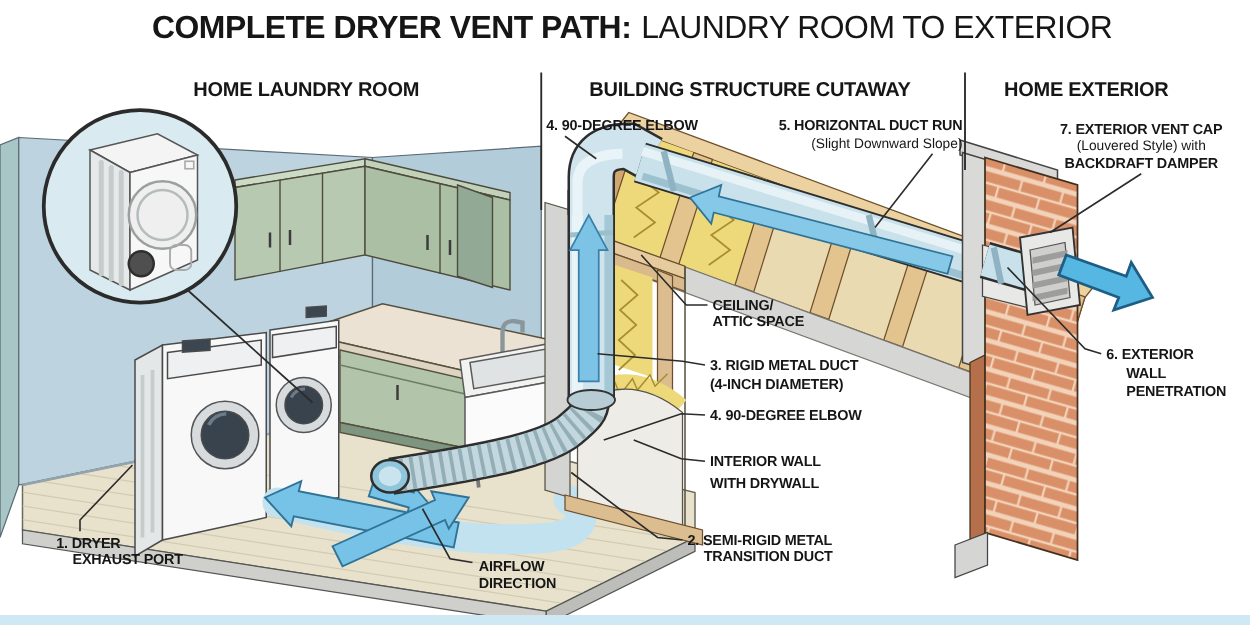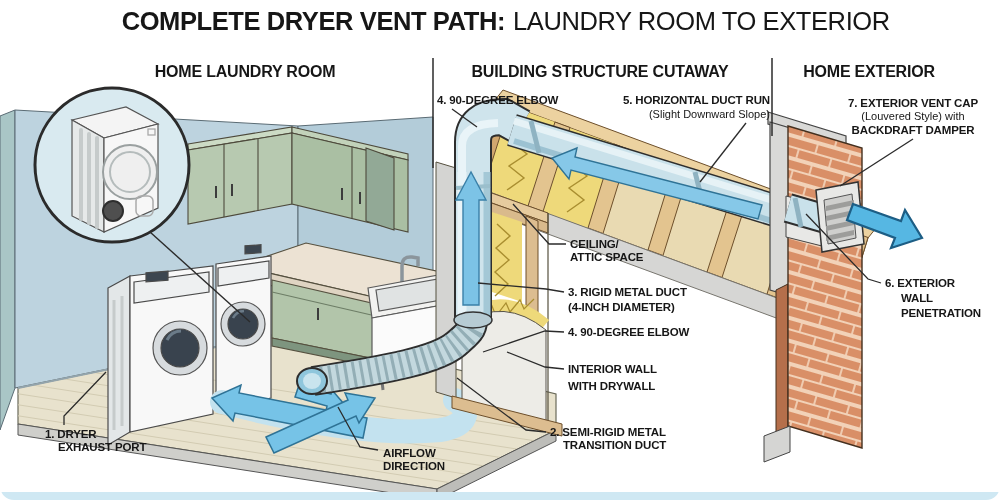--- a/index.html
+++ b/index.html
@@ -1,17 +1,17 @@
 <!DOCTYPE html>
 <html><head>
 <meta charset="utf-8">
 <style>
   html,body{margin:0;padding:0;background:#ffffff;}
   .page{position:relative;width:1000px;height:500px;background:#ffffff;overflow:hidden;
-        font-family:"Liberation Sans",sans-serif;border-radius:14px;}
+        font-family:"Liberation Sans",sans-serif;}
   svg{display:block;}
   text{fill:#161616;}
   .title-bold{font-size:25.5px;font-weight:700;letter-spacing:-0.4px;}
   .title-reg{font-size:25.5px;font-weight:400;letter-spacing:-0.4px;}
   .hdr{font-size:16px;font-weight:700;letter-spacing:-0.2px;}
   .lbl{font-size:11.5px;font-weight:700;letter-spacing:-0.15px;}
   .lbl-reg{font-size:11px;font-weight:400;}
   .leader{fill:none;stroke:#2b2b2b;stroke-width:1.3;}
 </style>
 </head>

